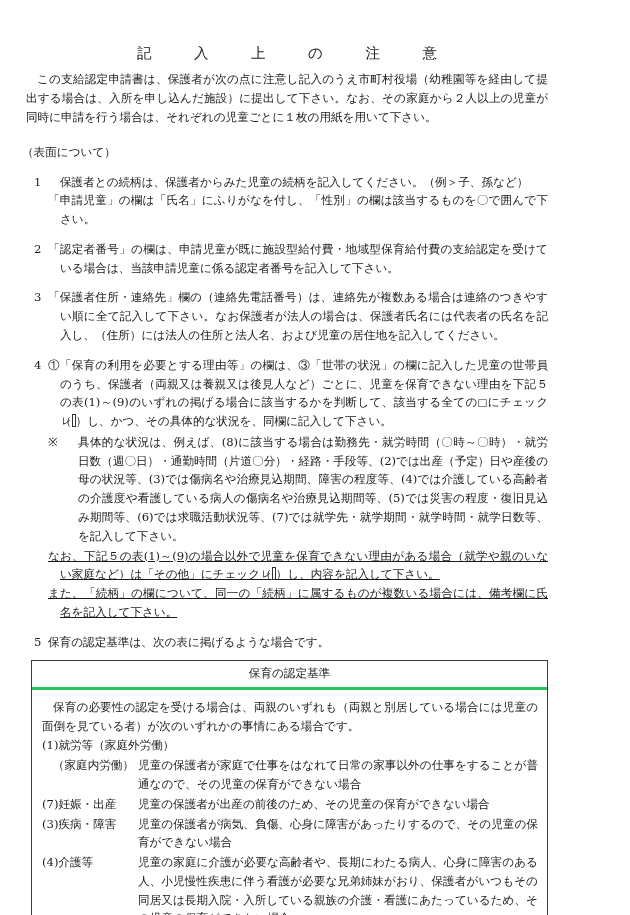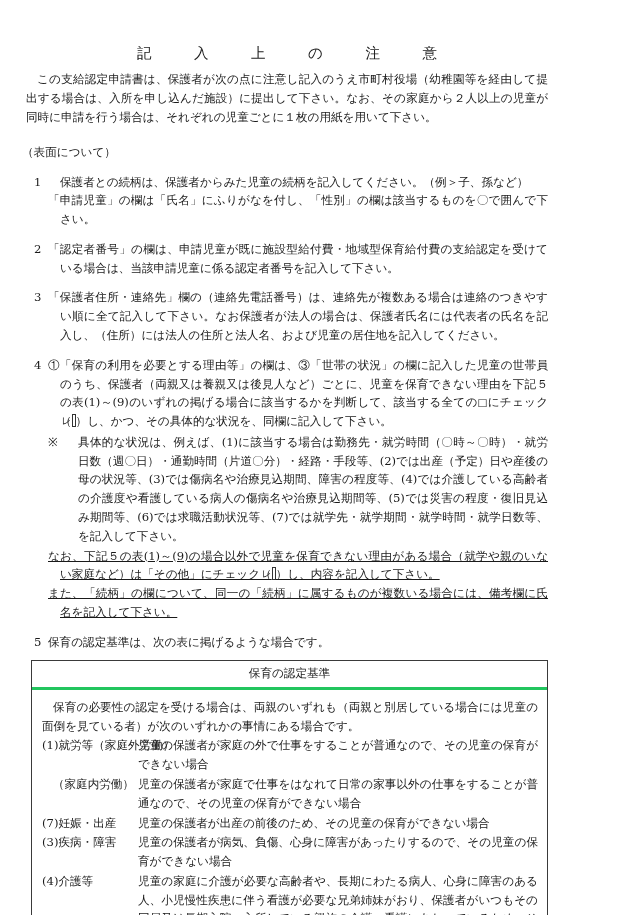--- a/index.html
+++ b/index.html
@@ -207,21 +207,21 @@
   </div>
 
   <div class="item">
     <div class="item-no">4</div>
     <div class="item-body">
       <p class="para hang"><span>①「保育の利用を必要とする理由等」の欄は、③「世帯の状況」の欄に記入した児童の世帯員のうち、保護者（両親又は養親又は後見人など）ごとに、児童を保育できない理由を下記５の表(1)～(9)のいずれの掲げる場合に該当するかを判断して、該当する全ての</span><span class="cb-empty">□</span><span>にチェック（</span><span class="cb-checked">レ</span><span>）し、かつ、その具体的な状況を、同欄に記入して下さい。</span></p>
 
       <div class="note">
         <div class="note-mark">※</div>
         <div class="note-body">
-          <p class="para">具体的な状況は、例えば、(1)に該当する場合は勤務先・就労時間（〇時～〇時）・就労日数（週〇日）・通勤時間（片道〇分）・経路・手段等、(2)では出産（予定）日や産後の母の状況等、(3)では傷病名や治療見込期間、障害の程度等、(4)では介護している高齢者の介護度や看護している病人の傷病名や治療見込期間等、(5)では災害の程度・復旧見込み期間等、(6)では求職活動状況等、(7)では就学先・就学期間・就学時間・就学日数等、を記入して下さい。</p>
+          <p class="para">具体的な状況は、例えば、(8)に該当する場合は勤務先・就労時間（〇時～〇時）・就労日数（週〇日）・通勤時間（片道〇分）・経路・手段等、(2)では出産（予定）日や産後の母の状況等、(3)では傷病名や治療見込期間、障害の程度等、(4)では介護している高齢者の介護度や看護している病人の傷病名や治療見込期間等、(5)では災害の程度・復旧見込み期間等、(6)では求職活動状況等、(7)では就学先・就学期間・就学時間・就学日数等、を記入して下さい。</p>
         </div>
       </div>
 
       <p class="para sub-para"><span>なお、下記５の表(1)～(9)の場合以外で児童を保育できない理由がある場合（就学や親のいない家庭など）は「その他」にチェック（</span><span class="cb-checked">レ</span><span>）し、内容を記入して下さい。</span></p>
 
       <p class="para sub-para">また、「続柄」の欄について、同一の「続柄」に属するものが複数いる場合には、備考欄に氏名を記入して下さい。</p>
     </div>
   </div>
 
   <div class="item">
@@ -231,21 +231,20 @@
     </div>
   </div>
 
   <div class="crit-table">
     <div class="crit-head">保育の認定基準</div>
     <div class="crit-body">
       <p class="crit-lead">保育の必要性の認定を受ける場合は、両親のいずれも（両親と別居している場合には児童の面倒を見ている者）が次のいずれかの事情にある場合です。</p>
       <div id="crit-rows">
           <div class="crit-row">
             <div class="crit-label">(1)就労等（家庭外労働）</div>
-            <div class="crit-desc">児童の保護者が家庭の外で仕事をすることが普通なので、その児童の保育ができない場合</div>
           </div>
           <div class="crit-row">
             <div class="crit-label indent">（家庭内労働）</div>
             <div class="crit-desc">児童の保護者が家庭で仕事をはなれて日常の家事以外の仕事をすることが普通なので、その児童の保育ができない場合</div>
           </div>
           <div class="crit-row">
             <div class="crit-label">(7)妊娠・出産</div>
             <div class="crit-desc">児童の保護者が出産の前後のため、その児童の保育ができない場合</div>
           </div>
           <div class="crit-row">

